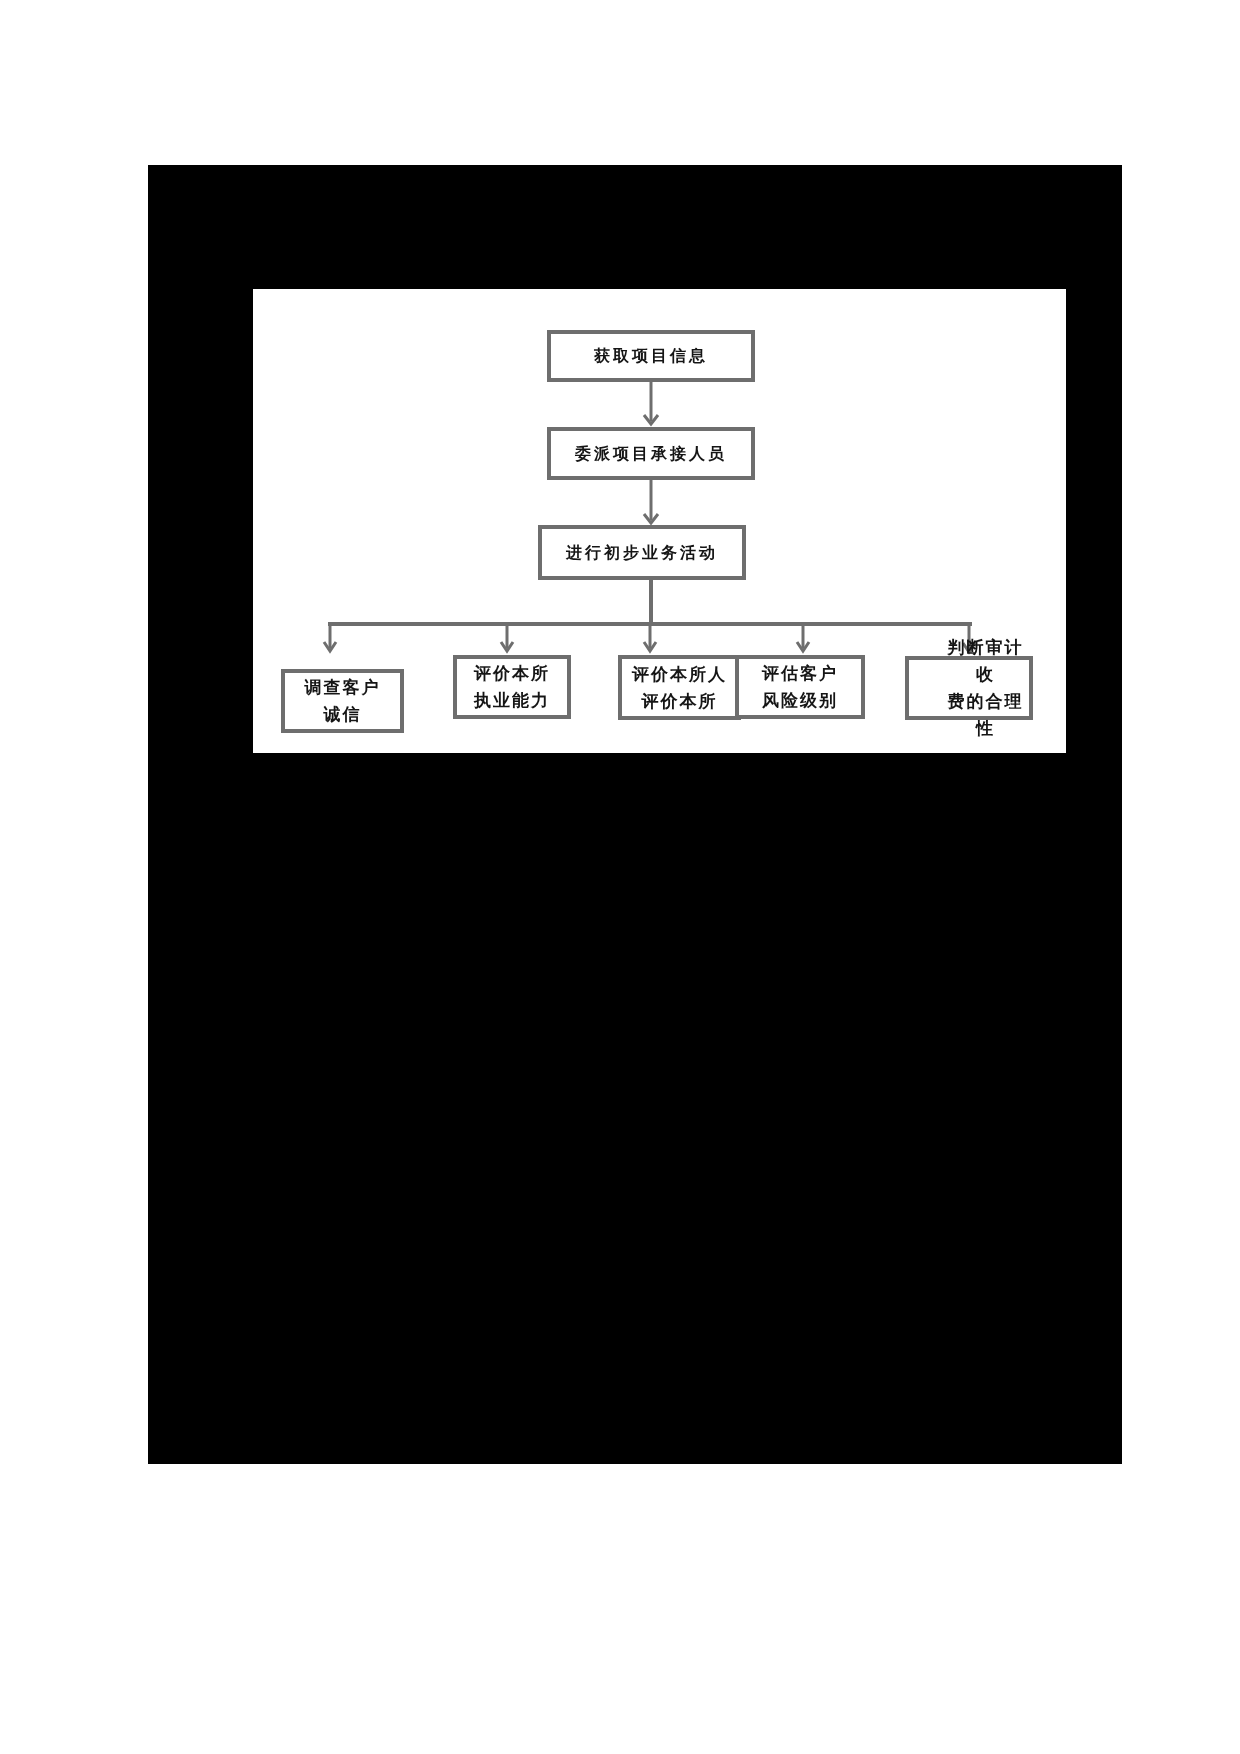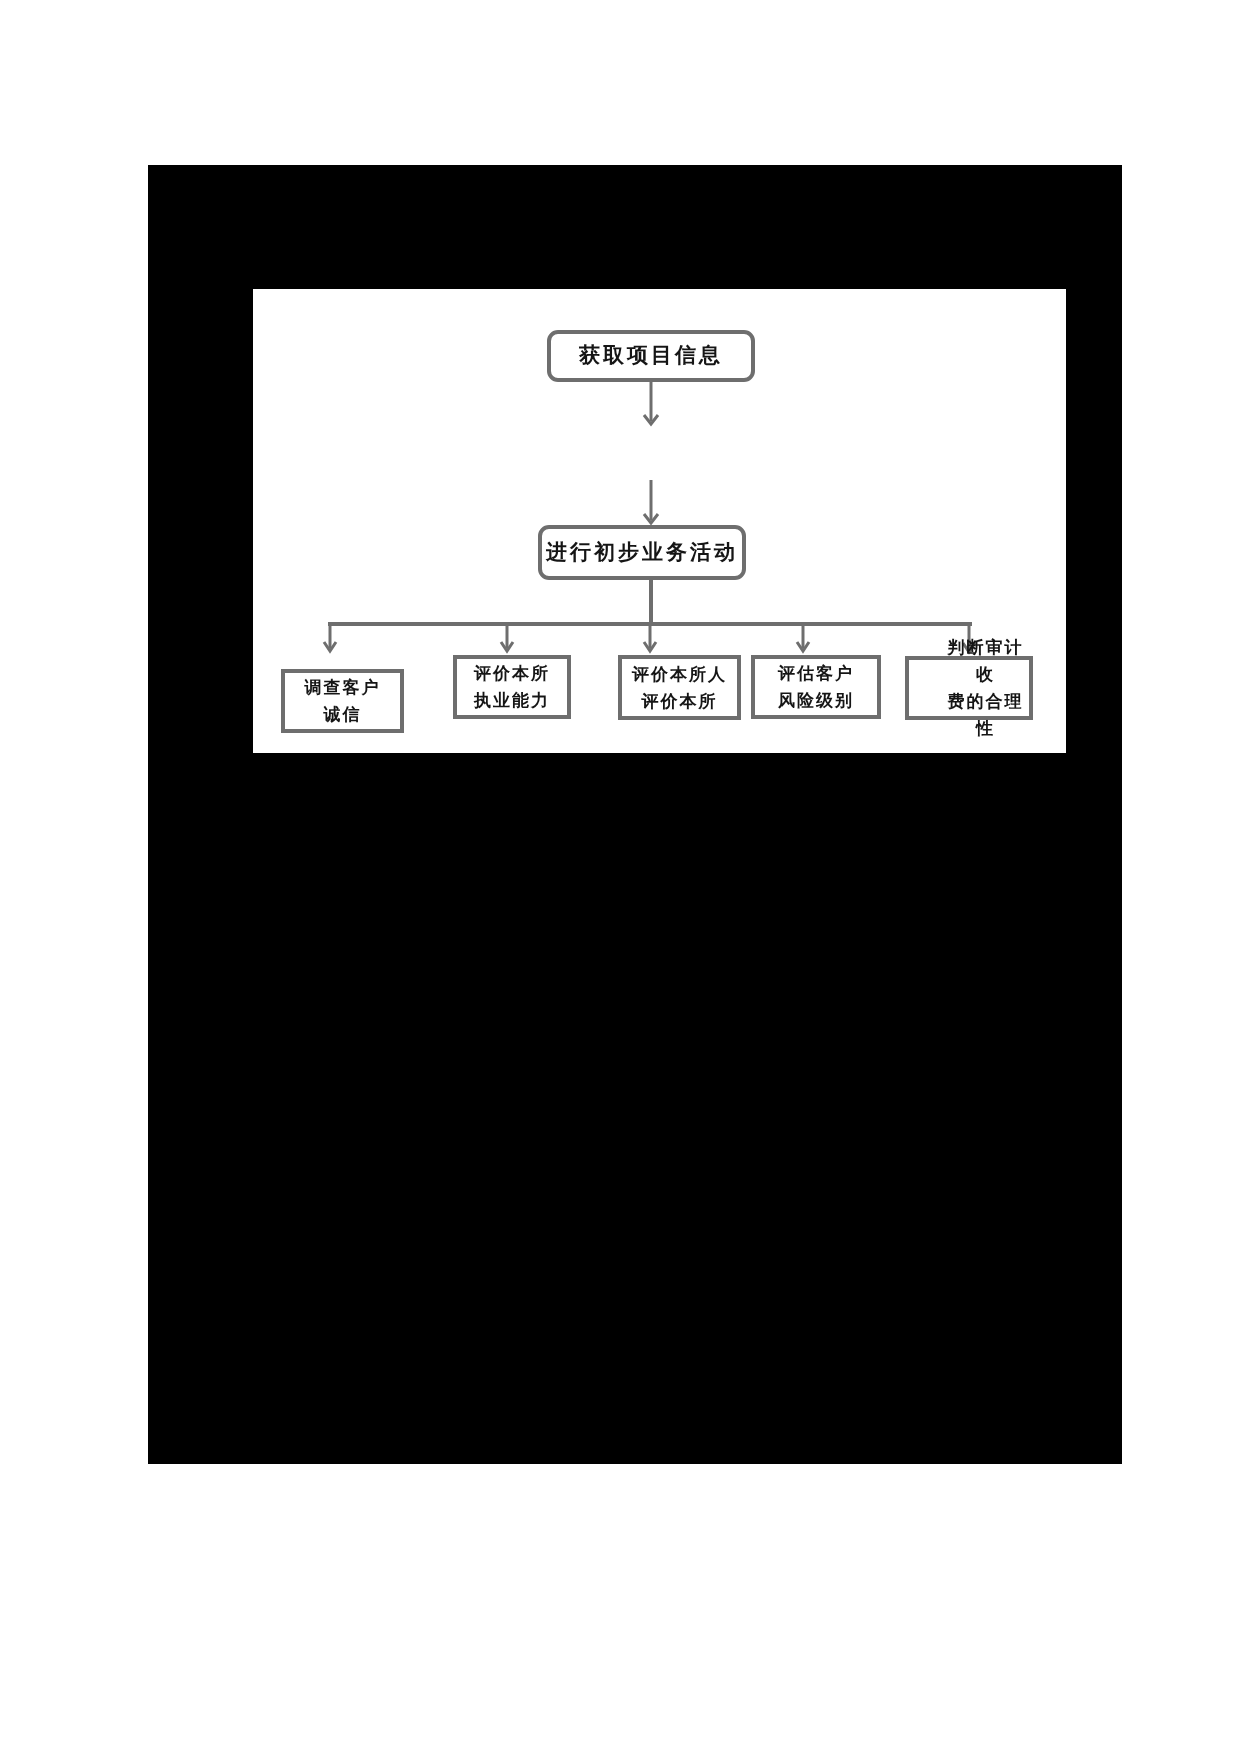--- a/index.html
+++ b/index.html
@@ -41,39 +41,38 @@
     border: 4px solid #6e6e6e;
     display: flex;
     flex-direction: column;
     align-items: center;
     justify-content: center;
     text-align: center;
     color: #151515;
     font-weight: 700;
   }
   .node-top {
-    font-size: 21px;
+    font-size: 16px;
     letter-spacing: 3px;
     line-height: 1.1;
-    border-radius: 11px;
   }
   .node-bottom {
     font-size: 17px;
     letter-spacing: 2px;
     line-height: 27px;
   }
   
   .n1 { left: 294px; top: 41px;  width: 208px; height: 52px; }
   .n2 { left: 294px; top: 138px; width: 208px; height: 53px; }
   .n3 { left: 285px; top: 236px; width: 208px; height: 55px; }
   
   .nA { left: 28px;  top: 366px; width: 123px; height: 64px; margin-top: 14px; }
   .nB { left: 200px; top: 366px; width: 118px; height: 64px; }
   .nC { left: 335px; top: 366px; width: 123px; height: 65px; margin-left: 30px; }
-  .nD { left: 482px; top: 366px; width: 130px; height: 64px; margin-left: 16px; }
+  .nD { left: 482px; top: 366px; width: 130px; height: 64px; }
   .nE { left: 652px; top: 367px; width: 128px; height: 64px; padding-left: 33px; }
 </style>
 </head>
 <body>
 
 <div class="page-black">
   <div class="panel-white">
 
     <svg class="connector-svg" viewBox="0 0 813 464" xmlns="http://www.w3.org/2000/svg">
 
@@ -113,20 +112,23 @@
       </g>
       <g stroke="#6e6e6e" fill="none">
         <line x1="716" y1="335" x2="716" y2="360" stroke-width="3"></line>
         <polyline points="710,354 716,363 722,354" stroke-width="3"></polyline>
       </g>
     </svg>
 
     <div class="node node-top n1">
       <span>获取项目信息</span>
     </div>
+    <div class="node node-top n2">
+      <span>委派项目承接人员</span>
+    </div>
     <div class="node node-top n3">
       <span>进行初步业务活动</span>
     </div>
 
     <div class="node node-bottom nA">
       <span>调查客户</span>
       <span>诚信</span>
     </div>
     <div class="node node-bottom nB">
       <span>评价本所</span>

